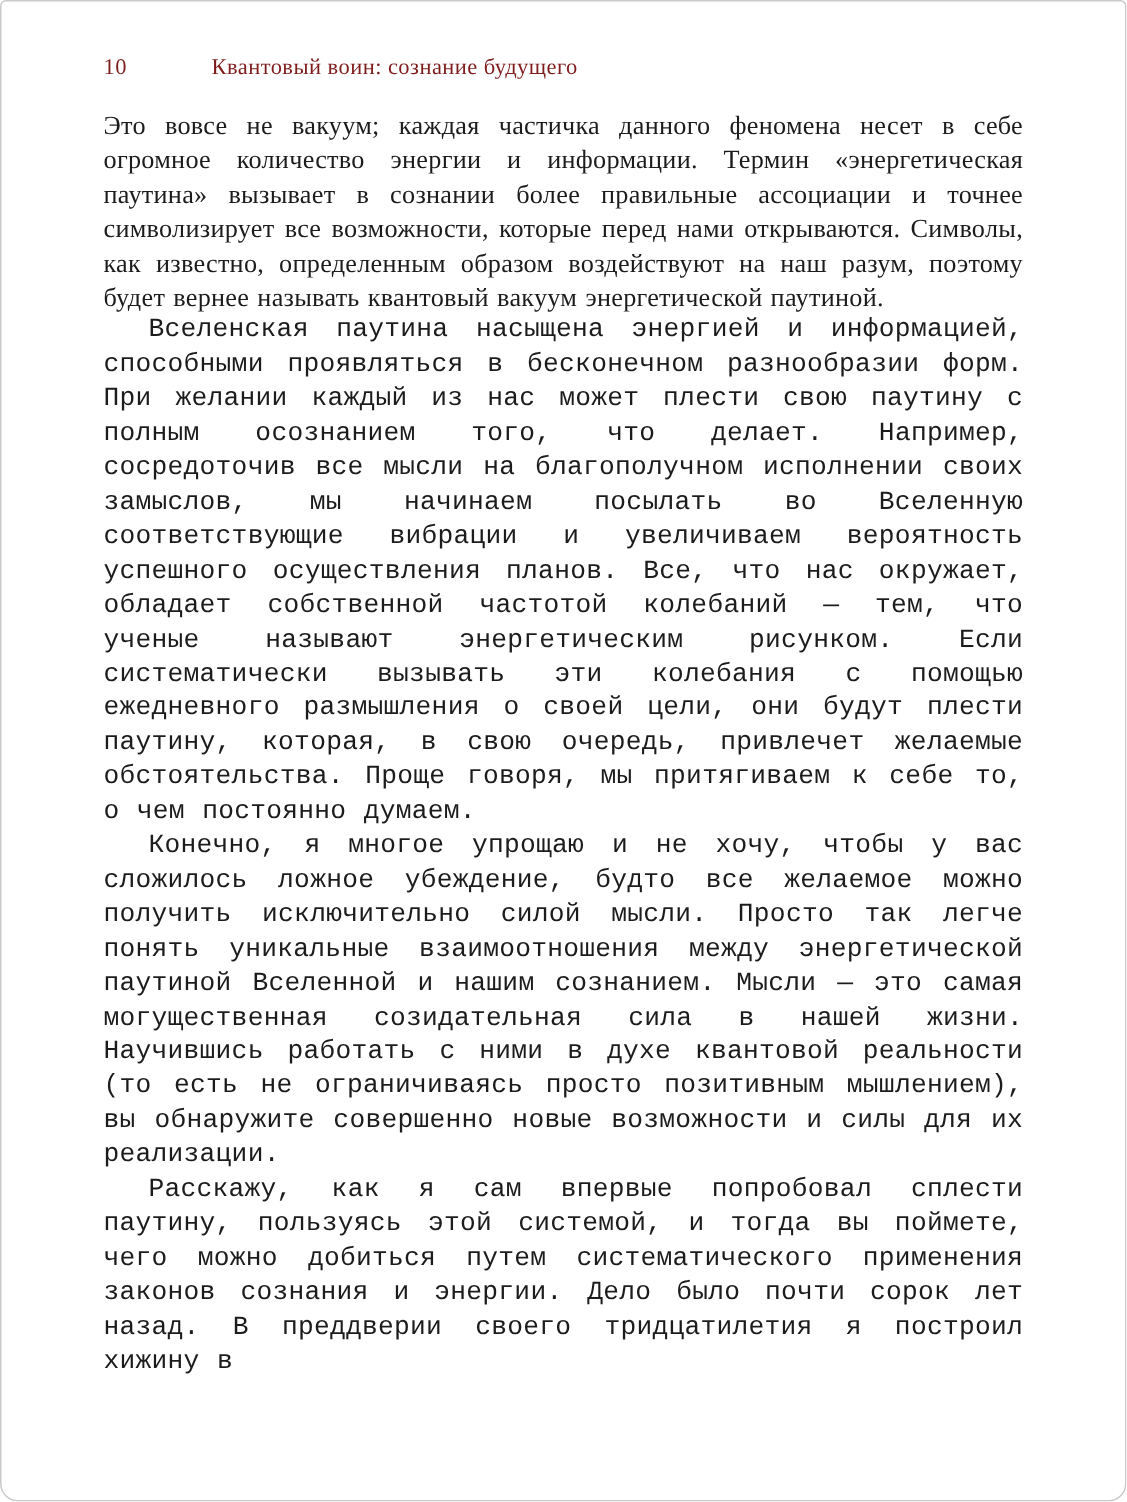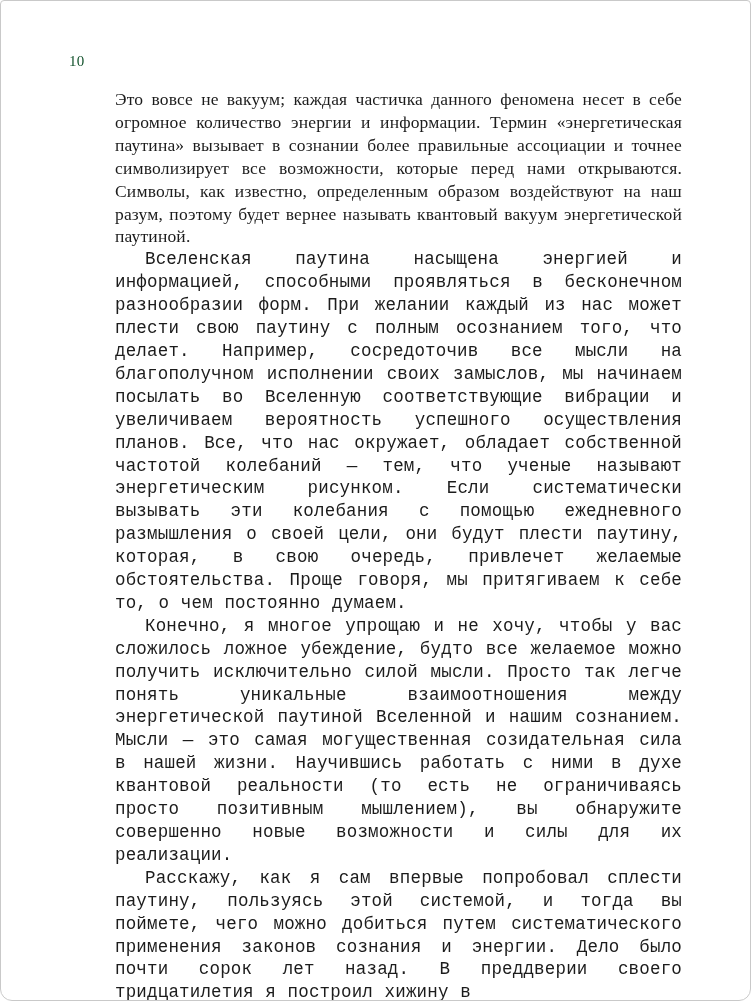--- a/index.html
+++ b/index.html
@@ -15,35 +15,34 @@
     background: #ffffff;
     border: 1px solid #c9c9c9;
     border-radius: 4px 4px 12px 12px;
     overflow: hidden;
     font-family: "Liberation Serif", "DejaVu Serif", serif;
     color: #1c1c1c;
   }
   .running-head {
     display: flex;
     align-items: baseline;
-    padding: 52px 68px 0 68px;
+    padding: 36px 68px 0 68px;
     font-size: 15px;
     letter-spacing: 0.02em;
-    color: #14532d;
+    color: #7f1d1d;
   }
   .page-number {
     width: 72px;
     flex: 0 0 auto;
   }
   .running-title {
     flex: 1 1 auto;
   }
   .body-text {
     padding: 18px 68px 0 68px;
-    margin-left: 46px;
   }
   .body-text p {
     margin: 0;
     font-size: 17.5px;
     line-height: 22.9px;
     text-align: justify;
     letter-spacing: 0.01em;
     word-spacing: 0.05em;
     hyphens: auto;
     -webkit-hyphens: auto;
@@ -52,20 +51,21 @@
     text-indent: 30px;
     font-family: Liberation Mono, monospace;
   }
 </style>
 </head>
 <body>
 
 <div class="page">
   <header class="running-head">
     <span class="page-number">10</span>
+    <span class="running-title">Квантовый воин: сознание будущего</span>
   </header>
   <main class="body-text">
       <p lang="ru">Это вовсе не вакуум; каждая частичка данного феномена несет в себе огромное количество энергии и информации. Термин «энергетическая паутина» вызывает в сознании более правильные ассоциации и точнее символизирует все возможности, которые перед нами открываются. Символы, как известно, определенным образом воздействуют на наш разум, поэтому будет вернее называть квантовый вакуум энергетической паутиной.</p>
       <p class="indent" lang="ru">Вселенская паутина насыщена энергией и информацией, способными проявляться в бесконечном разнообразии форм. При желании каждый из нас может плести свою паутину с полным осознанием того, что делает. Например, сосредоточив все мысли на благополучном исполнении своих замыслов, мы начинаем посылать во Вселенную соответствующие вибрации и увеличиваем вероятность успешного осуществления планов. Все, что нас окружает, обладает собственной частотой колебаний — тем, что ученые называют энергетическим рисунком. Если систематически вызывать эти колебания с помощью ежедневного размышления о своей цели, они будут плести паутину, которая, в свою очередь, привлечет желаемые обстоятельства. Проще говоря, мы притягиваем к себе то, о чем постоянно думаем.</p>
       <p class="indent" lang="ru">Конечно, я многое упрощаю и не хочу, чтобы у вас сложилось ложное убеждение, будто все желаемое можно получить исключительно силой мысли. Просто так легче понять уникальные взаимоотношения между энергетической паутиной Вселенной и нашим сознанием. Мысли — это самая могущественная созидательная сила в нашей жизни. Научившись работать с ними в духе квантовой реальности (то есть не ограничиваясь просто позитивным мышлением), вы обнаружите совершенно новые возможности и силы для их реализации.</p>
       <p class="indent" lang="ru">Расскажу, как я сам впервые попробовал сплести паутину, пользуясь этой системой, и тогда вы поймете, чего можно добиться путем систематического применения законов сознания и энергии. Дело было почти сорок лет назад. В преддверии своего тридцатилетия я построил хижину в</p>
     </main>
 </div>
 
 </body></html>

